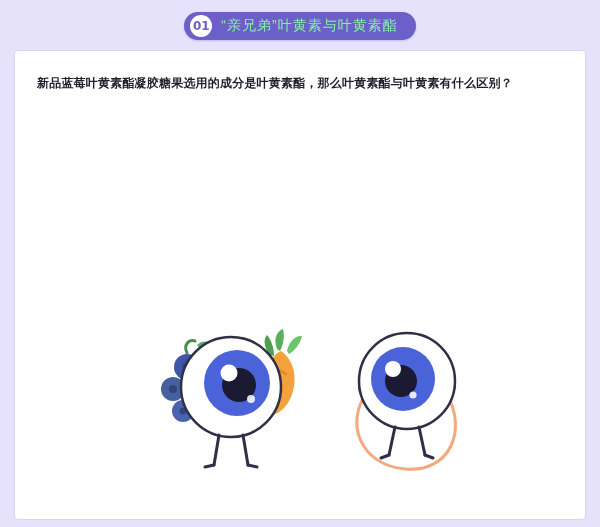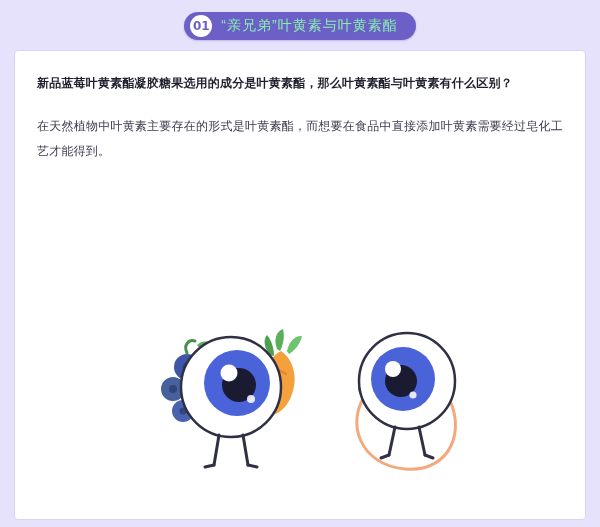--- a/index.html
+++ b/index.html
@@ -101,21 +101,20 @@
   <div class="header">
     <div class="badge">
       <span class="badge-num">01</span>
       <span class="badge-title">“亲兄弟”叶黄素与叶黄素酯</span>
     </div>
   </div>
 
   <div class="card">
 
     <p class="para bold">新品蓝莓叶黄素酯凝胶糖果选用的成分是叶黄素酯，那么叶黄素酯与叶黄素有什么区别？</p>
-    <p class="para">在天然植物中叶黄素主要存在的形式是叶黄素酯，而想要在食品中直接添加叶黄素需要经过皂化工艺才能得到。</p>
 
     <div class="illustration">
       <svg width="572" height="160" viewBox="0 0 572 160" xmlns="http://www.w3.org/2000/svg">
 
         <g>
 
           <g>
             <path d="M262 30 C258 20, 262 12, 268 10 C270 18, 268 26, 265 32 Z" fill="#5ab05a"></path>
             <path d="M272 32 C274 22, 281 16, 287 17 C285 26, 279 32, 274 35 Z" fill="#6cc46c"></path>
             <path d="M255 36 C249 29, 248 20, 252 16 C257 22, 259 30, 259 37 Z" fill="#4ea04e"></path>

